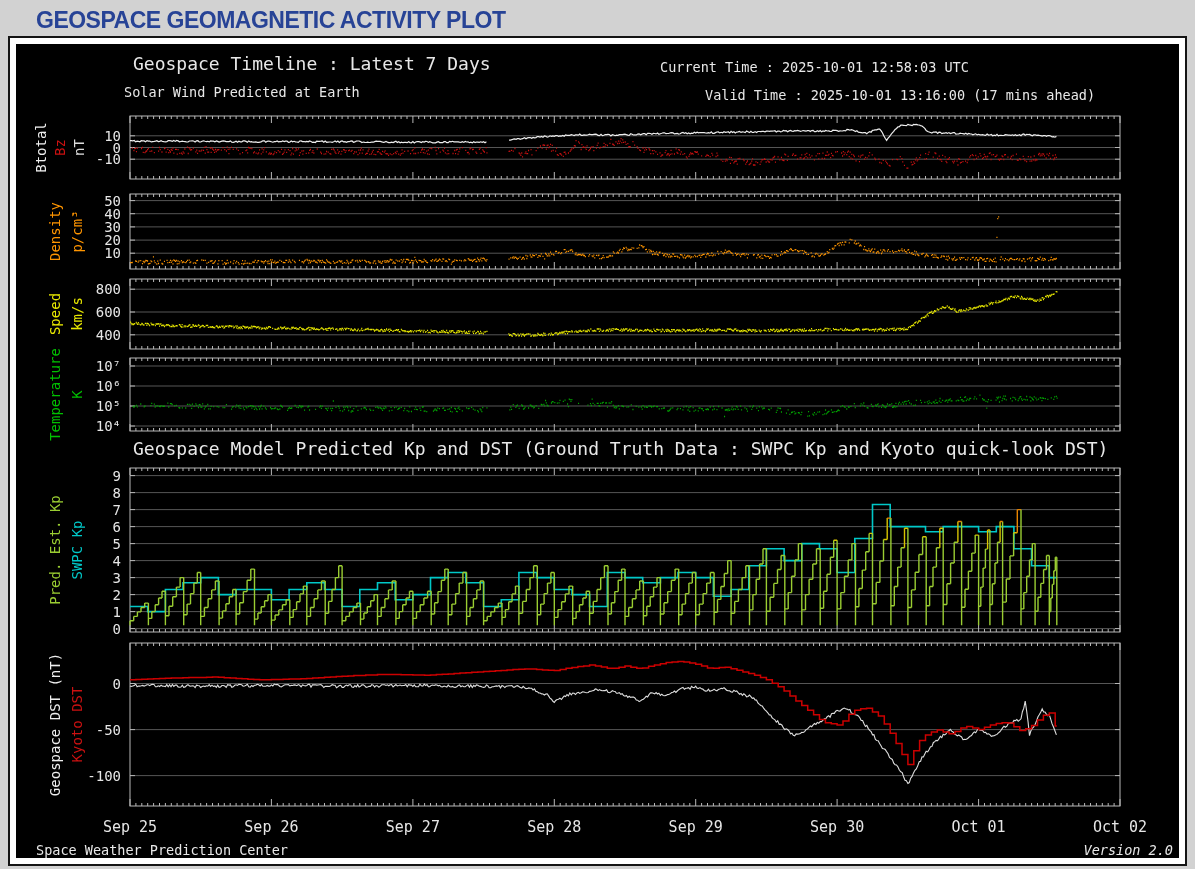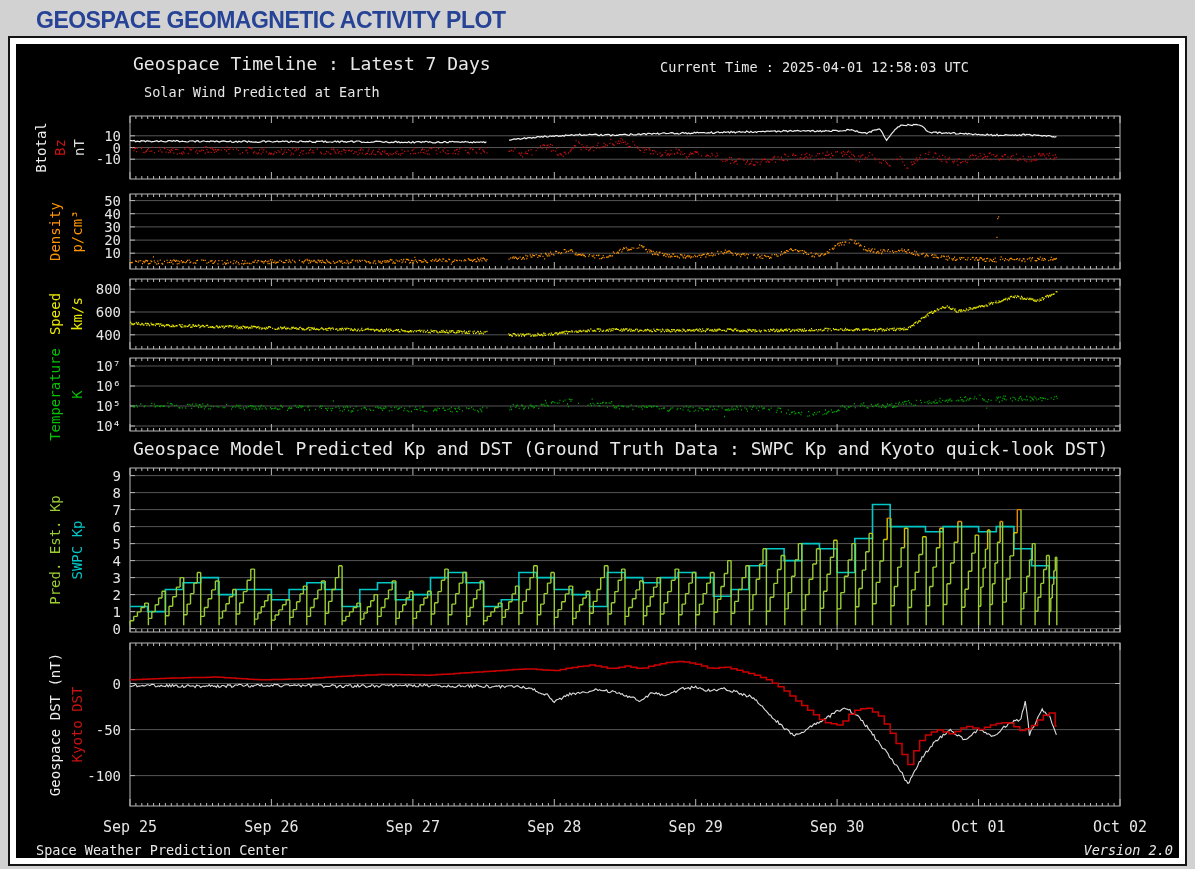--- a/index.html
+++ b/index.html
@@ -19,21 +19,21 @@
     position:absolute;left:8px;top:36px;width:1179px;height:830px;
     background:#ffffff;border:2px solid #141414;box-sizing:border-box;padding:6px;
   }
   .plot{
     position:relative;width:1163px;height:814px;background:#000000;
     font-family:"DejaVu Sans Mono",monospace;
   }
   .ovl{position:absolute;color:#e8e8e8;white-space:pre;}
   .t-main{left:117px;top:9px;font-size:18px;}
   .t-cur{left:644px;top:15px;font-size:13.5px;}
-  .t-sub{left:128px;top:40px;font-size:13.5px;}
+  .t-sub{left:108px;top:40px;font-size:13.5px;}
   .t-valid{left:689px;top:43px;font-size:13.5px;}
   .t-mid{left:117px;top:394px;font-size:18px;}
   .t-footl{left:4px;top:798px;font-size:13.5px;margin-left:16px;}
   .t-footr{right:6px;top:798px;font-size:13.5px;font-style:italic;}
   svg{position:absolute;left:0;top:0;}
 </style>
 </head>
 <body>
 
 <div class="header">
@@ -166,19 +166,20 @@
         <text x="114" y="788" fill="#e6e6e6" font-size="15" text-anchor="middle" font-family="&quot;DejaVu Sans Mono&quot;,monospace">Sep 25</text>
         <text x="255.42857142857142" y="788" fill="#e6e6e6" font-size="15" text-anchor="middle" font-family="&quot;DejaVu Sans Mono&quot;,monospace">Sep 26</text>
         <text x="396.85714285714283" y="788" fill="#e6e6e6" font-size="15" text-anchor="middle" font-family="&quot;DejaVu Sans Mono&quot;,monospace">Sep 27</text>
         <text x="538.2857142857142" y="788" fill="#e6e6e6" font-size="15" text-anchor="middle" font-family="&quot;DejaVu Sans Mono&quot;,monospace">Sep 28</text>
         <text x="679.7142857142857" y="788" fill="#e6e6e6" font-size="15" text-anchor="middle" font-family="&quot;DejaVu Sans Mono&quot;,monospace">Sep 29</text>
         <text x="821.1428571428571" y="788" fill="#e6e6e6" font-size="15" text-anchor="middle" font-family="&quot;DejaVu Sans Mono&quot;,monospace">Sep 30</text>
         <text x="962.5714285714286" y="788" fill="#e6e6e6" font-size="15" text-anchor="middle" font-family="&quot;DejaVu Sans Mono&quot;,monospace">Oct 01</text>
         <text x="1104" y="788" fill="#e6e6e6" font-size="15" text-anchor="middle" font-family="&quot;DejaVu Sans Mono&quot;,monospace">Oct 02</text>
       </svg>
     <div class="ovl t-main">Geospace Timeline : Latest 7 Days</div>
-    <div class="ovl t-cur">Current Time : 2025-04-01 12:58:03 UTC</div>
+    <div class="ovl t-cur">Current Time : 2025-10-01 12:58:03 UTC</div>
     <div class="ovl t-sub">Solar Wind Predicted at Earth</div>
+    <div class="ovl t-valid">Valid Time : 2025-10-01 13:16:00 (17 mins ahead)</div>
     <div class="ovl t-mid">Geospace Model Predicted Kp and DST (Ground Truth Data : SWPC Kp and Kyoto quick-look DST)</div>
     <div class="ovl t-footl">Space Weather Prediction Center</div>
     <div class="ovl t-footr">Version 2.0</div>
   </div>
 </div>
 
 </body></html>

